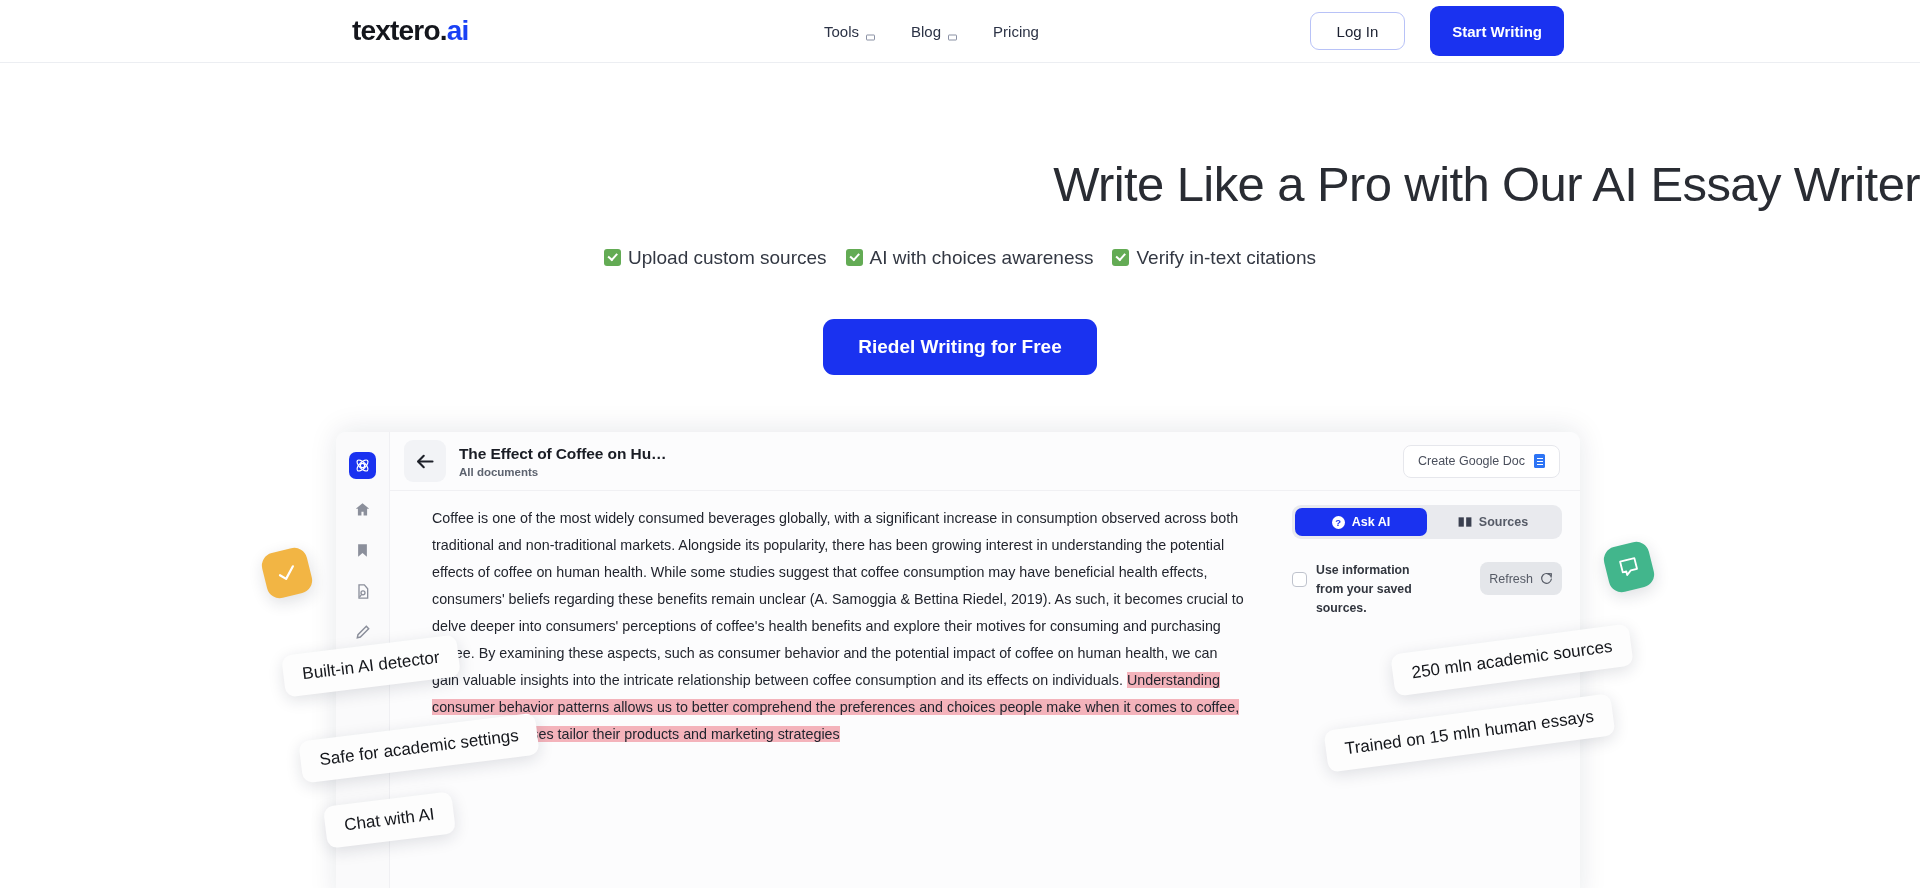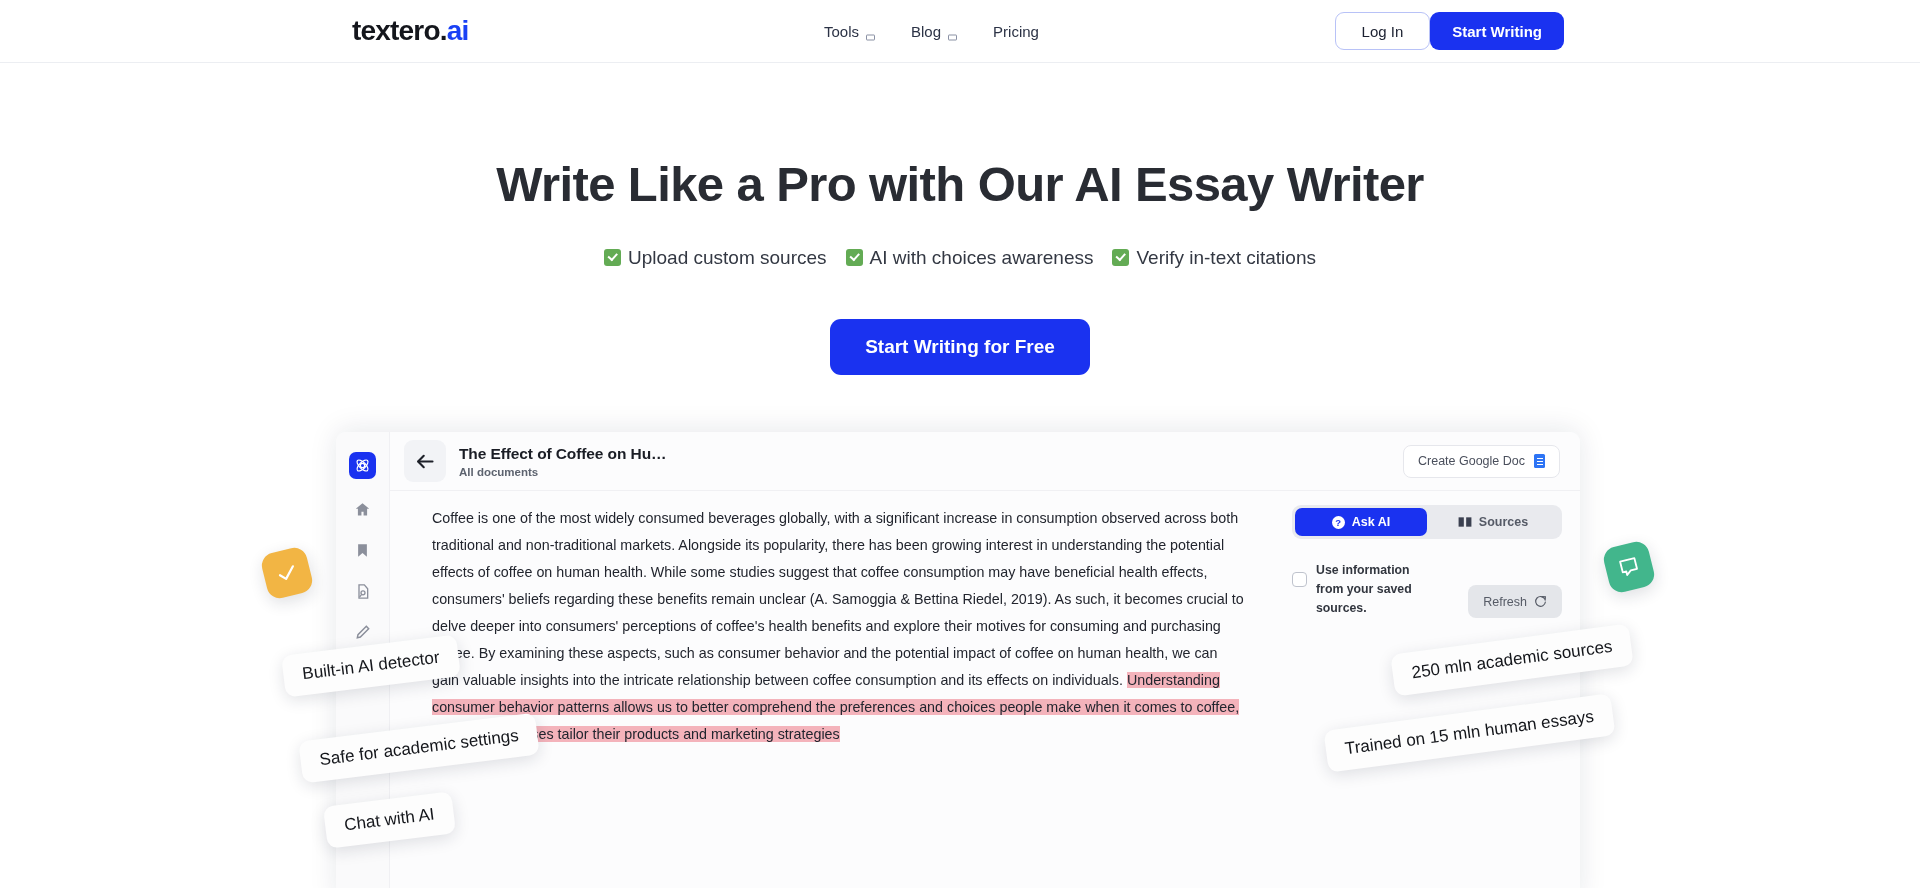--- a/index.html
+++ b/index.html
@@ -64,60 +64,61 @@
     top: 1px;
   }
 
   .nav-right {
     position: absolute;
     right: 356px;
     top: 50%;
     transform: translateY(-50%);
     display: flex;
     align-items: center;
-    gap: 0;
+    gap: 25px;
   }
   .btn-login {
     height: 38px;
     padding: 0 26px;
     border: 1.4px solid #b8c2f7;
     border-radius: 9px;
     background: #fff;
     color: #1b2030;
     font-size: 15px;
     font-family: inherit;
     cursor: pointer;
     display: flex; align-items: center; justify-content: center;
   }
   .btn-start {
-    height: 38px;
+    height: 50px;
     padding: 0 22px;
     border: none;
     border-radius: 9px;
     background: #1a32f0;
     color: #fff;
     font-size: 15px;
     font-weight: 600;
     font-family: inherit;
     cursor: pointer;
     display: flex; align-items: center; justify-content: center;
   }
 
   
   .hero {
     position: relative;
     text-align: center;
     padding-top: 95px;
   }
   .hero-title {
     font-size: 49px;
-    font-weight: 700;
+    font-weight: 400;
     color: #292c33;
     letter-spacing: -0.6px;
     line-height: 1.08;
+    text-align: right;
   }
   .hero-sub {
     margin-top: 36px;
     font-size: 19px;
     color: #333843;
     display: flex;
     justify-content: center;
     align-items: center;
     gap: 9px;
     flex-wrap: nowrap;
@@ -350,23 +351,23 @@
   .src-text {
     font-size: 12.3px;
     line-height: 19px;
     color: #32363f;
     font-weight: 600;
     width: 118px;
     flex: none;
   }
   .refresh-btn {
     margin-left: auto;
-    margin-top: 24px;
+    margin-top: 1px;
     height: 33px;
-    padding: 0 15px;
+    padding: 0 9px;
     border: none;
     border-radius: 8px;
     background: #e4e6ea;
     color: #565b66;
     font-size: 12.5px;
     font-family: inherit;
     display: flex; align-items: center; gap: 7px;
     cursor: pointer;
     white-space: nowrap;
   }
@@ -450,21 +451,21 @@
       <span class="check-emoji"></span>
       <span>AI with choices awareness</span>
     </span>
     <span class="feat">
       <span class="check-emoji"></span>
       <span>Verify in-text citations</span>
     </span>
   </div>
 
   <div>
-    <button class="hero-cta">Start Writing for Free</button>
+    <button class="hero-cta">Riedel Writing for Free</button>
   </div>
 </div>
 
 <div class="mock-wrap">
 
   <div class="badge badge-yellow">
     <svg width="22" height="22" viewBox="0 0 24 24" fill="none" stroke="#ffffff" stroke-width="2.4" stroke-linecap="round" stroke-linejoin="round">
       <polyline points="4,12.5 9.5,18 20,6.5"></polyline>
     </svg>
   </div>

